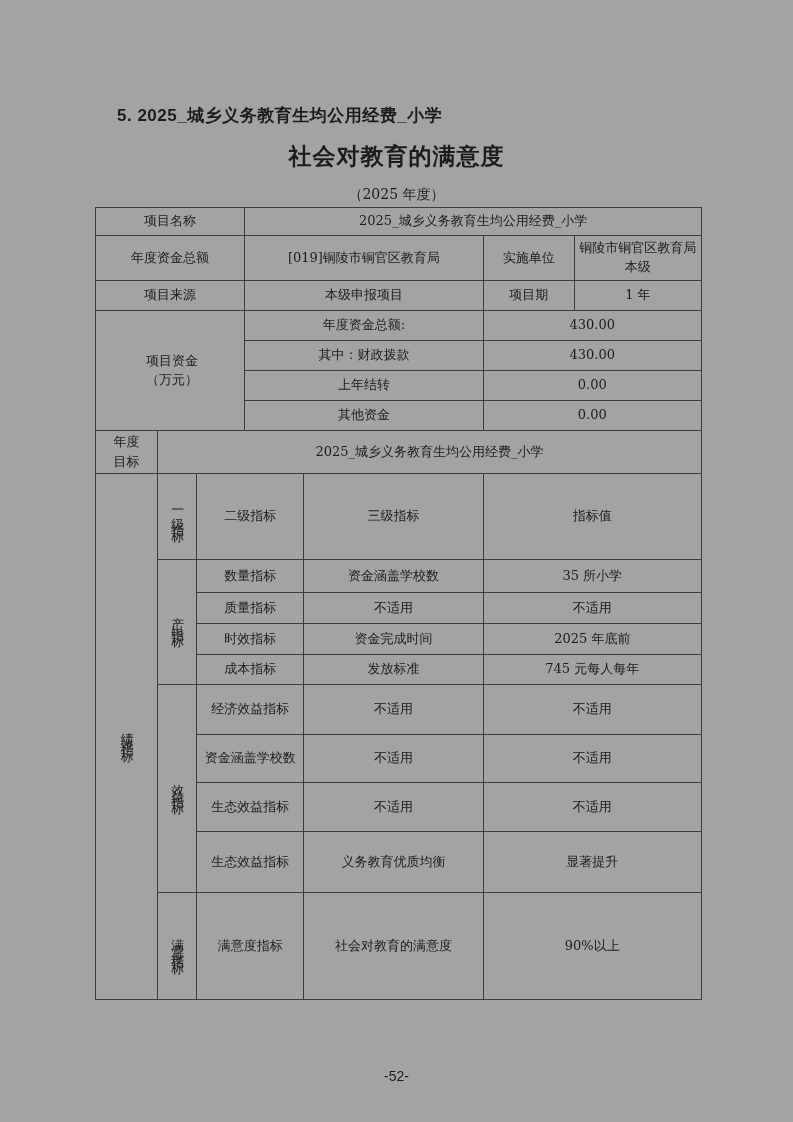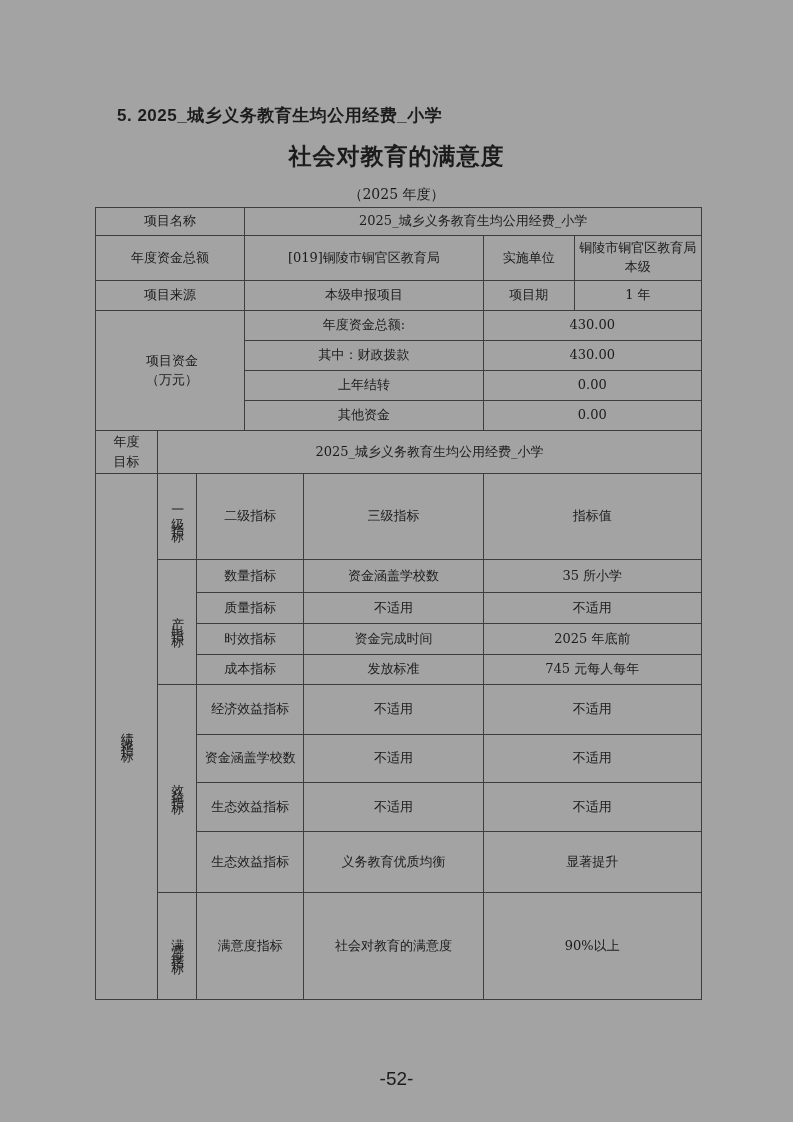--- a/index.html
+++ b/index.html
@@ -39,21 +39,21 @@
   td.ind3{padding-left:40px;}
   td.leftcell{text-align:left;padding-left:8px;}
   .vtext{
     writing-mode:vertical-lr;text-orientation:upright;
     display:inline-block;letter-spacing:0.45em;line-height:1.1;
   }
   .wrapblock{display:inline-block;width:4.3em;text-align:right;}
   .goalblock{display:inline-block;width:2.1em;text-align:center;line-height:1.5;}
   .page-number{
     position:absolute;left:0;top:1068px;width:100%;text-align:center;
-    font-family:"Liberation Sans","DejaVu Sans",sans-serif;font-size:19px;
+    font-family:"Liberation Sans","DejaVu Sans",sans-serif;font-size:14px;
   }
 </style>
 </head>
 <body>
 
 <div class="page">
 
   <div class="heading">5. 2025_城乡义务教育生均公用经费_小学</div>
   <div class="doc-title">社会对教育的满意度</div>
   <div class="doc-subtitle">（2025 年度）</div>

